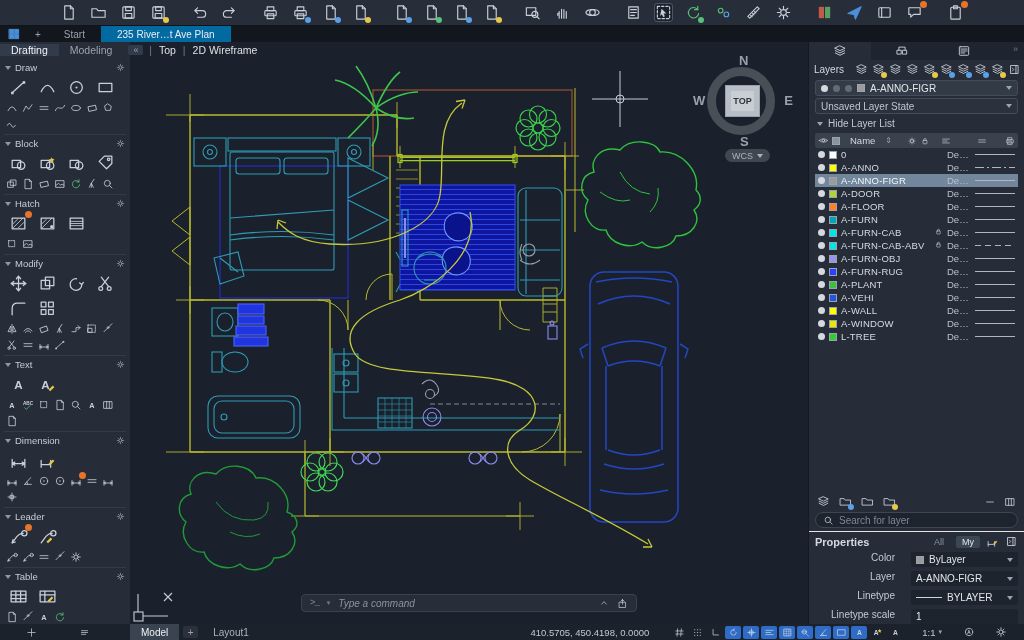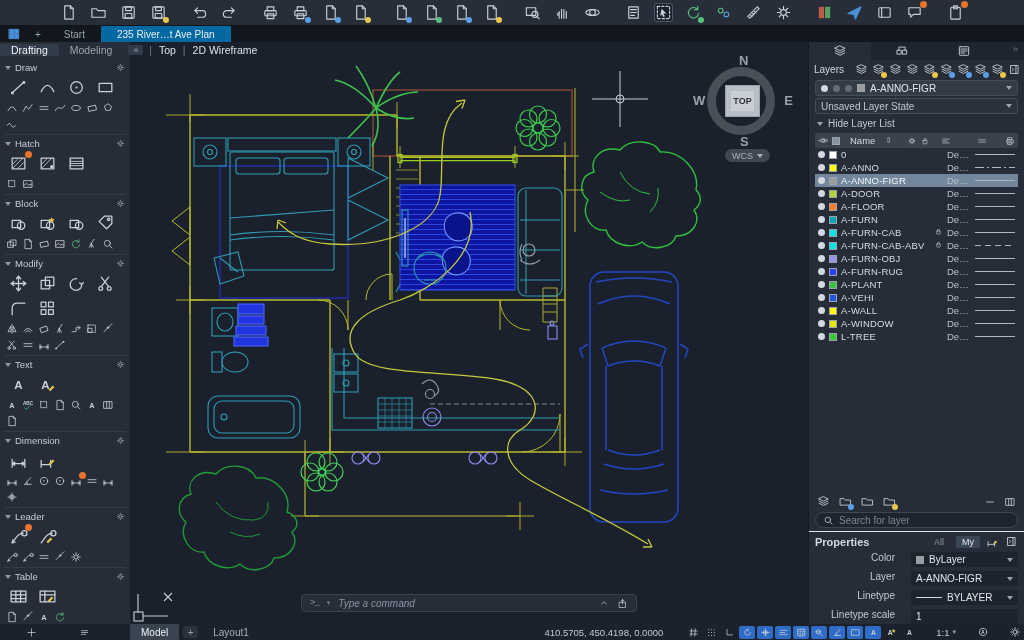--- a/index.html
+++ b/index.html
@@ -97,21 +97,21 @@
   .plabel{width:80px;text-align:right;color:#c2c9d2;font-size:10px}
   .pfield{flex:1;height:15px;background:#1d242d;border-radius:2px;display:flex;align-items:center;gap:5px;padding:0 5px;color:#e2e7ed;font-size:10px}
   .pfield .car{margin-left:auto;width:0;height:0;border-left:3.5px solid transparent;border-right:3.5px solid transparent;border-top:4.5px solid #9aa3ae}
   .lineswatch{width:26px;height:1.4px;background:#cfd5dc}
   
   .statusbar{height:16px;background:#1c222b;display:flex;align-items:center;font-size:9.5px;color:#c2c9d2}
   .sb-left{width:130px;display:flex;gap:42px;padding-left:26px;align-items:center;color:#8a93a0}
   .mtab{height:16px;display:flex;align-items:center;padding:0 11px;color:#aab2bc;font-size:10px}
   .mtab.active{background:#3a4350;color:#eef2f7}
   .mplus{width:15px;height:12px;background:#2a313c;color:#9aa3ae;display:flex;align-items:center;justify-content:center;margin:0 4px;border-radius:2px;font-size:10px}
-  .sb-right{margin-left:auto;display:flex;align-items:center;gap:16px;padding-right:1px}
+  .sb-right{margin-left:auto;display:flex;align-items:center;gap:16px;padding-right:15px}
   .coords{margin-right:6px;font-size:9.5px;color:#c2c9d2}
   .sbi{width:16px;height:13px;display:flex;align-items:center;justify-content:center;border-radius:2px;color:#c2c9d2}
   .sbi.on{background:#2e6cc7;color:#eef4fb}
   .scale{display:flex;align-items:center;gap:3px;padding:0 3px;color:#c2c9d2}
 </style>
 </head>
 <body>
 
 <div class="toolbar" id="toolbar">
     <div class="tgroup">
@@ -434,20 +434,123 @@
                 <svg width="12" height="12" viewBox="0 0 18 18" fill="none" stroke="currentColor" stroke-width="1.2" stroke-linecap="round" stroke-linejoin="round">
                   <path d="M2,11 q3,-6 6,0 q3,6 6,0"></path>
                 </svg>
               </span>
             </span>
           </div>
         </div>
         <div class="psec">
           <div class="phead">
             <span class="tri"></span>
+            <span>Block</span>
+            <span class="icn gearend">
+              <svg width="9" height="9" viewBox="0 0 18 18" fill="none" stroke="currentColor" stroke-width="1.2" stroke-linecap="round" stroke-linejoin="round">
+                <circle cx="9" cy="9" r="3"></circle>
+                <path d="M9,2.5 V5 M9,13 v2.5 M2.5,9 H5 M13,9 h2.5 M4.5,4.5 L6.2,6.2 M11.8,11.8 l1.7,1.7 M13.5,4.5 L11.8,6.2 M6.2,11.8 l-1.7,1.7"></path>
+              </svg>
+            </span>
+          </div>
+          <div class="prow">
+            <span class="tool">
+              <span class="icn">
+                <svg width="19" height="19" viewBox="0 0 18 18" fill="none" stroke="currentColor" stroke-width="1.2" stroke-linecap="round" stroke-linejoin="round">
+                  <rect x="3" y="6" width="8" height="7"></rect>
+                  <circle cx="11.5" cy="11" r="3.5"></circle>
+                </svg>
+              </span>
+            </span>
+            <span class="tool">
+              <span class="icn">
+                <svg width="19" height="19" viewBox="0 0 18 18" fill="none" stroke="currentColor" stroke-width="1.2" stroke-linecap="round" stroke-linejoin="round">
+                  <rect x="3" y="6" width="8" height="7"></rect>
+                  <circle cx="11.5" cy="11" r="3.5"></circle>
+                  <path d="M13,3 l0.8,1.8 1.9,0.2 -1.4,1.3 0.4,1.9 -1.7,-1 -1.7,1 0.4,-1.9 -1.4,-1.3 1.9,-0.2 Z" class="fy"></path>
+                </svg>
+              </span>
+            </span>
+            <span class="tool">
+              <span class="icn">
+                <svg width="19" height="19" viewBox="0 0 18 18" fill="none" stroke="currentColor" stroke-width="1.2" stroke-linecap="round" stroke-linejoin="round">
+                  <rect x="3" y="6" width="8" height="7"></rect>
+                  <circle cx="11.5" cy="11" r="3.5"></circle>
+                </svg>
+              </span>
+            </span>
+            <span class="tool">
+              <span class="icn">
+                <svg width="19" height="19" viewBox="0 0 18 18" fill="none" stroke="currentColor" stroke-width="1.2" stroke-linecap="round" stroke-linejoin="round">
+                  <path d="M3,7 L8,2 H15 V9 L10,14 Z"></path>
+                  <circle cx="12" cy="5" r="1.2"></circle>
+                </svg>
+              </span>
+            </span>
+          </div>
+          <div class="prow">
+            <span class="tool sm">
+              <span class="icn">
+                <svg width="12" height="12" viewBox="0 0 18 18" fill="none" stroke="currentColor" stroke-width="1.2" stroke-linecap="round" stroke-linejoin="round">
+                  <rect x="3" y="6" width="8" height="8"></rect>
+                  <rect x="7" y="3" width="8" height="8"></rect>
+                </svg>
+              </span>
+            </span>
+            <span class="tool sm">
+              <span class="icn">
+                <svg width="12" height="12" viewBox="0 0 18 18" fill="none" stroke="currentColor" stroke-width="1.2" stroke-linecap="round" stroke-linejoin="round">
+                  <path d="M5,2 h6 l3,3 v11 h-9 z"></path>
+                  <path d="M11,2 v3 h3"></path>
+                </svg>
+              </span>
+            </span>
+            <span class="tool sm">
+              <span class="icn">
+                <svg width="12" height="12" viewBox="0 0 18 18" fill="none" stroke="currentColor" stroke-width="1.2" stroke-linecap="round" stroke-linejoin="round">
+                  <rect x="4" y="6" width="11" height="7" transform="rotate(-12 9 9)"></rect>
+                </svg>
+              </span>
+            </span>
+            <span class="tool sm">
+              <span class="icn">
+                <svg width="12" height="12" viewBox="0 0 18 18" fill="none" stroke="currentColor" stroke-width="1.2" stroke-linecap="round" stroke-linejoin="round">
+                  <rect x="3" y="4" width="12" height="10"></rect>
+                  <path d="M3,11 l4,-3 3,3 2,-2 3,2"></path>
+                </svg>
+              </span>
+            </span>
+            <span class="tool sm">
+              <span class="icn">
+                <svg width="12" height="12" viewBox="0 0 18 18" fill="none" stroke="currentColor" stroke-width="1.2" stroke-linecap="round" stroke-linejoin="round">
+                  <path d="M13.5,6 A5.5,5.5 0 1 0 14.5,10" class="gr"></path>
+                  <path d="M13.5,2.5 V6 H10" class="gr"></path>
+                </svg>
+              </span>
+            </span>
+            <span class="tool sm">
+              <span class="icn">
+                <svg width="12" height="12" viewBox="0 0 18 18" fill="none" stroke="currentColor" stroke-width="1.2" stroke-linecap="round" stroke-linejoin="round">
+                  <path d="M12,2 L8,8 M8,8 l-3,6 M8,8 l0,6 M8,8 l3,6"></path>
+                </svg>
+              </span>
+            </span>
+            <span class="tool sm">
+              <span class="icn">
+                <svg width="12" height="12" viewBox="0 0 18 18" fill="none" stroke="currentColor" stroke-width="1.2" stroke-linecap="round" stroke-linejoin="round">
+                  <circle cx="8" cy="8" r="4.5"></circle>
+                  <path d="M11.5,11.5 L15,15"></path>
+                </svg>
+              </span>
+            </span>
+          </div>
+        </div>
+        <div class="psec">
+          <div class="phead">
+            <span class="tri"></span>
             <span>Hatch</span>
             <span class="icn gearend">
               <svg width="9" height="9" viewBox="0 0 18 18" fill="none" stroke="currentColor" stroke-width="1.2" stroke-linecap="round" stroke-linejoin="round">
                 <circle cx="9" cy="9" r="3"></circle>
                 <path d="M9,2.5 V5 M9,13 v2.5 M2.5,9 H5 M13,9 h2.5 M4.5,4.5 L6.2,6.2 M11.8,11.8 l1.7,1.7 M13.5,4.5 L11.8,6.2 M6.2,11.8 l-1.7,1.7"></path>
               </svg>
             </span>
           </div>
           <div class="prow">
             <span class="tool">
@@ -483,123 +586,20 @@
                 <svg width="12" height="12" viewBox="0 0 18 18" fill="none" stroke="currentColor" stroke-width="1.2" stroke-linecap="round" stroke-linejoin="round">
                   <rect x="4" y="4" width="9" height="9" stroke-dasharray="2,1.5"></rect>
                 </svg>
               </span>
             </span>
             <span class="tool sm">
               <span class="icn">
                 <svg width="12" height="12" viewBox="0 0 18 18" fill="none" stroke="currentColor" stroke-width="1.2" stroke-linecap="round" stroke-linejoin="round">
                   <rect x="3" y="4" width="12" height="10"></rect>
                   <path d="M3,11 l4,-3 3,3 2,-2 3,2"></path>
-                </svg>
-              </span>
-            </span>
-          </div>
-        </div>
-        <div class="psec">
-          <div class="phead">
-            <span class="tri"></span>
-            <span>Block</span>
-            <span class="icn gearend">
-              <svg width="9" height="9" viewBox="0 0 18 18" fill="none" stroke="currentColor" stroke-width="1.2" stroke-linecap="round" stroke-linejoin="round">
-                <circle cx="9" cy="9" r="3"></circle>
-                <path d="M9,2.5 V5 M9,13 v2.5 M2.5,9 H5 M13,9 h2.5 M4.5,4.5 L6.2,6.2 M11.8,11.8 l1.7,1.7 M13.5,4.5 L11.8,6.2 M6.2,11.8 l-1.7,1.7"></path>
-              </svg>
-            </span>
-          </div>
-          <div class="prow">
-            <span class="tool">
-              <span class="icn">
-                <svg width="19" height="19" viewBox="0 0 18 18" fill="none" stroke="currentColor" stroke-width="1.2" stroke-linecap="round" stroke-linejoin="round">
-                  <rect x="3" y="6" width="8" height="7"></rect>
-                  <circle cx="11.5" cy="11" r="3.5"></circle>
-                </svg>
-              </span>
-            </span>
-            <span class="tool">
-              <span class="icn">
-                <svg width="19" height="19" viewBox="0 0 18 18" fill="none" stroke="currentColor" stroke-width="1.2" stroke-linecap="round" stroke-linejoin="round">
-                  <rect x="3" y="6" width="8" height="7"></rect>
-                  <circle cx="11.5" cy="11" r="3.5"></circle>
-                  <path d="M13,3 l0.8,1.8 1.9,0.2 -1.4,1.3 0.4,1.9 -1.7,-1 -1.7,1 0.4,-1.9 -1.4,-1.3 1.9,-0.2 Z" class="fy"></path>
-                </svg>
-              </span>
-            </span>
-            <span class="tool">
-              <span class="icn">
-                <svg width="19" height="19" viewBox="0 0 18 18" fill="none" stroke="currentColor" stroke-width="1.2" stroke-linecap="round" stroke-linejoin="round">
-                  <rect x="3" y="6" width="8" height="7"></rect>
-                  <circle cx="11.5" cy="11" r="3.5"></circle>
-                </svg>
-              </span>
-            </span>
-            <span class="tool">
-              <span class="icn">
-                <svg width="19" height="19" viewBox="0 0 18 18" fill="none" stroke="currentColor" stroke-width="1.2" stroke-linecap="round" stroke-linejoin="round">
-                  <path d="M3,7 L8,2 H15 V9 L10,14 Z"></path>
-                  <circle cx="12" cy="5" r="1.2"></circle>
-                </svg>
-              </span>
-            </span>
-          </div>
-          <div class="prow">
-            <span class="tool sm">
-              <span class="icn">
-                <svg width="12" height="12" viewBox="0 0 18 18" fill="none" stroke="currentColor" stroke-width="1.2" stroke-linecap="round" stroke-linejoin="round">
-                  <rect x="3" y="6" width="8" height="8"></rect>
-                  <rect x="7" y="3" width="8" height="8"></rect>
-                </svg>
-              </span>
-            </span>
-            <span class="tool sm">
-              <span class="icn">
-                <svg width="12" height="12" viewBox="0 0 18 18" fill="none" stroke="currentColor" stroke-width="1.2" stroke-linecap="round" stroke-linejoin="round">
-                  <path d="M5,2 h6 l3,3 v11 h-9 z"></path>
-                  <path d="M11,2 v3 h3"></path>
-                </svg>
-              </span>
-            </span>
-            <span class="tool sm">
-              <span class="icn">
-                <svg width="12" height="12" viewBox="0 0 18 18" fill="none" stroke="currentColor" stroke-width="1.2" stroke-linecap="round" stroke-linejoin="round">
-                  <rect x="4" y="6" width="11" height="7" transform="rotate(-12 9 9)"></rect>
-                </svg>
-              </span>
-            </span>
-            <span class="tool sm">
-              <span class="icn">
-                <svg width="12" height="12" viewBox="0 0 18 18" fill="none" stroke="currentColor" stroke-width="1.2" stroke-linecap="round" stroke-linejoin="round">
-                  <rect x="3" y="4" width="12" height="10"></rect>
-                  <path d="M3,11 l4,-3 3,3 2,-2 3,2"></path>
-                </svg>
-              </span>
-            </span>
-            <span class="tool sm">
-              <span class="icn">
-                <svg width="12" height="12" viewBox="0 0 18 18" fill="none" stroke="currentColor" stroke-width="1.2" stroke-linecap="round" stroke-linejoin="round">
-                  <path d="M13.5,6 A5.5,5.5 0 1 0 14.5,10" class="gr"></path>
-                  <path d="M13.5,2.5 V6 H10" class="gr"></path>
-                </svg>
-              </span>
-            </span>
-            <span class="tool sm">
-              <span class="icn">
-                <svg width="12" height="12" viewBox="0 0 18 18" fill="none" stroke="currentColor" stroke-width="1.2" stroke-linecap="round" stroke-linejoin="round">
-                  <path d="M12,2 L8,8 M8,8 l-3,6 M8,8 l0,6 M8,8 l3,6"></path>
-                </svg>
-              </span>
-            </span>
-            <span class="tool sm">
-              <span class="icn">
-                <svg width="12" height="12" viewBox="0 0 18 18" fill="none" stroke="currentColor" stroke-width="1.2" stroke-linecap="round" stroke-linejoin="round">
-                  <circle cx="8" cy="8" r="4.5"></circle>
-                  <path d="M11.5,11.5 L15,15"></path>
                 </svg>
               </span>
             </span>
           </div>
         </div>
         <div class="psec">
           <div class="phead">
             <span class="tri"></span>
             <span>Modify</span>
             <span class="icn gearend">

